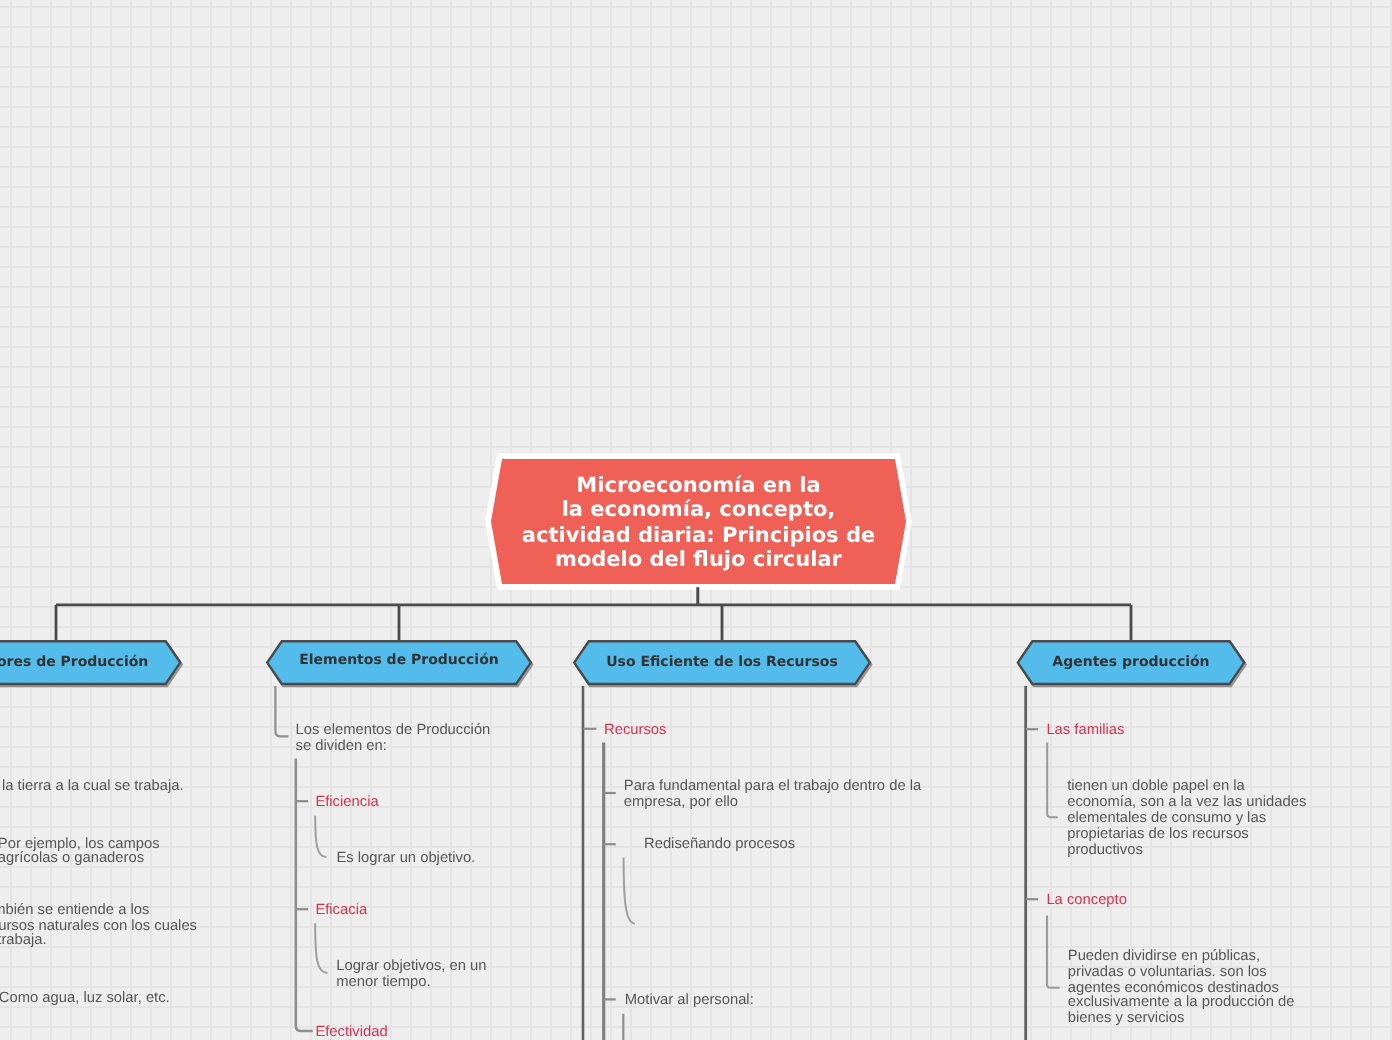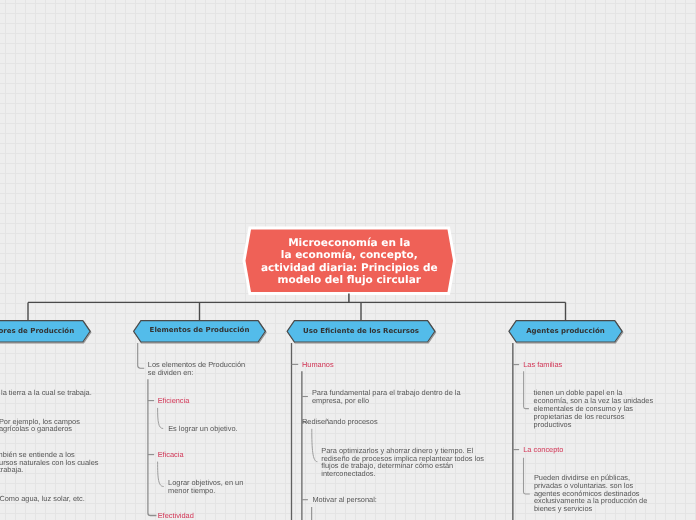--- a/index.html
+++ b/index.html
@@ -93,22 +93,21 @@
     <div class="txt" style="left: -9.7px; top: 389.4px;"><div>Es la tierra a la cual se trabaja.</div></div>
     <div class="txt" style="left: -1.1px; top: 417.5px;"><div>Por ejemplo, los campos</div><div>agrícolas o ganaderos</div></div>
     <div class="txt" style="left: -11.2px; top: 450.7px;"><div>También se entiende a los</div><div>recursos naturales con los cuales</div><div>se trabaja.</div></div>
     <div class="txt" style="left: -0.6px; top: 495px;"><div>Como agua, luz solar, etc.</div></div>
     <div class="txt" style="left: 147.8px; top: 361.2px;"><div>Los elementos de Producción</div><div>se dividen en:</div></div>
     <div class="lbl" style="left: 157.7px; top: 397.4px;"><div>Eficiencia</div></div>
     <div class="lbl" style="left: 157.7px; top: 451.4px;"><div>Eficacia</div></div>
     <div class="lbl" style="left: 157.7px; top: 512px;"><div>Efectividad</div></div>
     <div class="txt" style="left: 168.2px; top: 425.4px;"><div>Es lograr un objetivo.</div></div>
     <div class="txt" style="left: 168.1px; top: 479.4px;"><div>Lograr objetivos, en un</div><div>menor tiempo.</div></div>
-    <div class="lbl" style="left: 302px; top: 360.7px;"><div>Humanos</div></div>
+    <div class="lbl" style="left: 302px; top: 360.7px;"><div>Recursos</div></div>
     <div class="txt" style="left: 311.9px; top: 389.2px;"><div>Para fundamental para el trabajo dentro de la</div><div>empresa, por ello</div></div>
-    <div class="txt" style="left: 302px; top: 418.2px; text-align: right;"><div>Rediseñando procesos</div></div>
-    <div class="txt" style="left: 321.3px; top: 446.8px;"><div>Para optimizarlos y ahorrar dinero y tiempo. El</div><div>rediseño de procesos implica replantear todos los</div><div>flujos de trabajo, determinar cómo están</div><div>interconectados.</div></div>
+    <div class="txt" style="left: 322px; top: 418.2px; text-align: right;"><div>Rediseñando procesos</div></div>
     <div class="txt" style="left: 312.4px; top: 495.8px;"><div>Motivar al personal:</div></div>
     <div class="lbl" style="left: 523.2px; top: 361px;"><div>Las familias</div></div>
     <div class="lbl" style="left: 523.2px; top: 446px;"><div>La concepto</div></div>
     <div class="txt" style="left: 533.6px; top: 389.2px;"><div>tienen un doble papel en la</div><div>economía, son a la vez las unidades</div><div>elementales de consumo y las</div><div>propietarias de los recursos</div><div>productivos</div></div>
     <div class="txt" style="left: 533.9px; top: 474px;"><div>Pueden dividirse en públicas,</div><div>privadas o voluntarias. son los</div><div>agentes económicos destinados</div><div>exclusivamente a la producción de</div><div>bienes y servicios</div></div>
   </div>
 
 </body></html>

